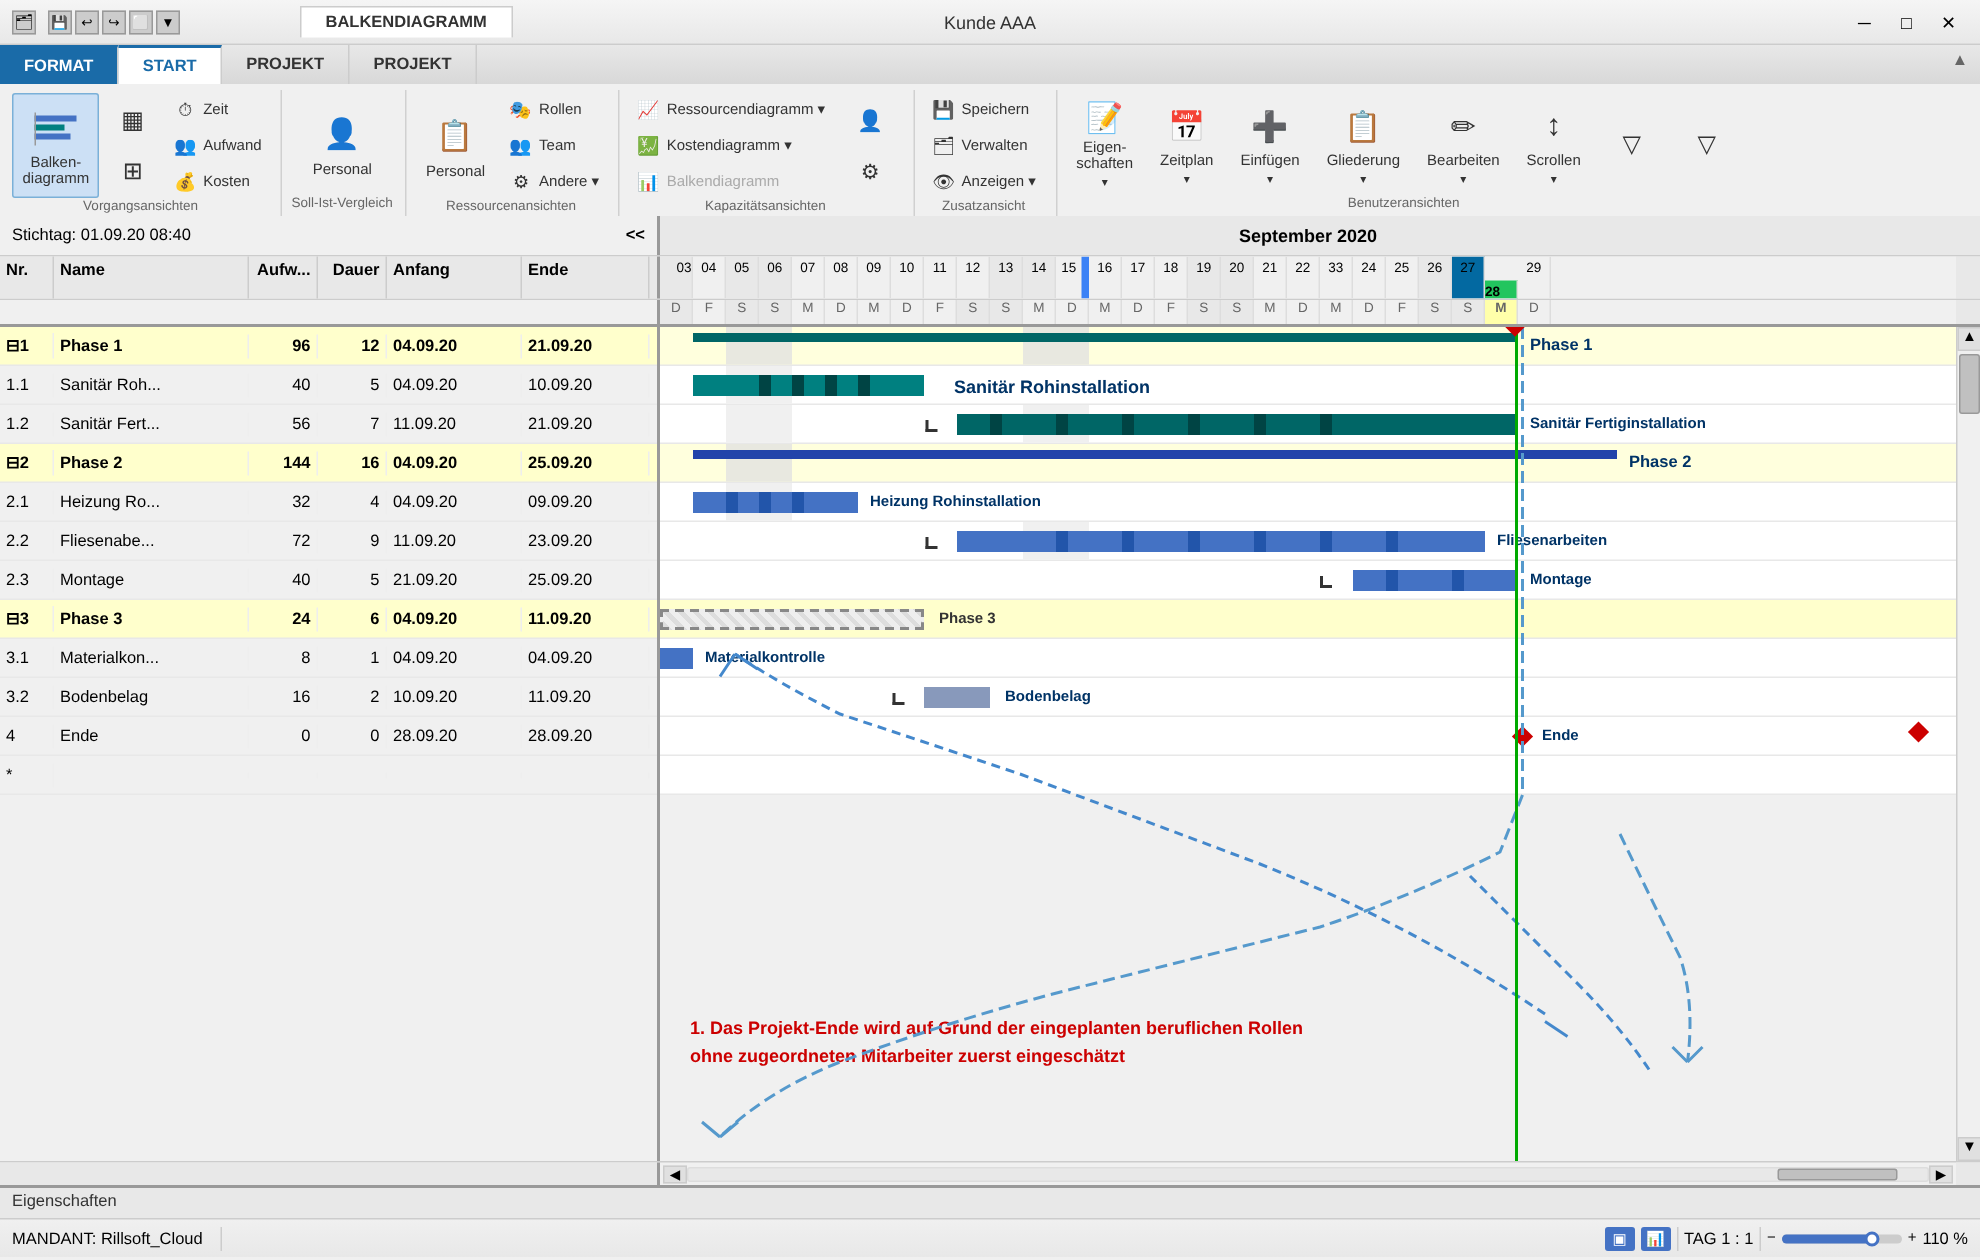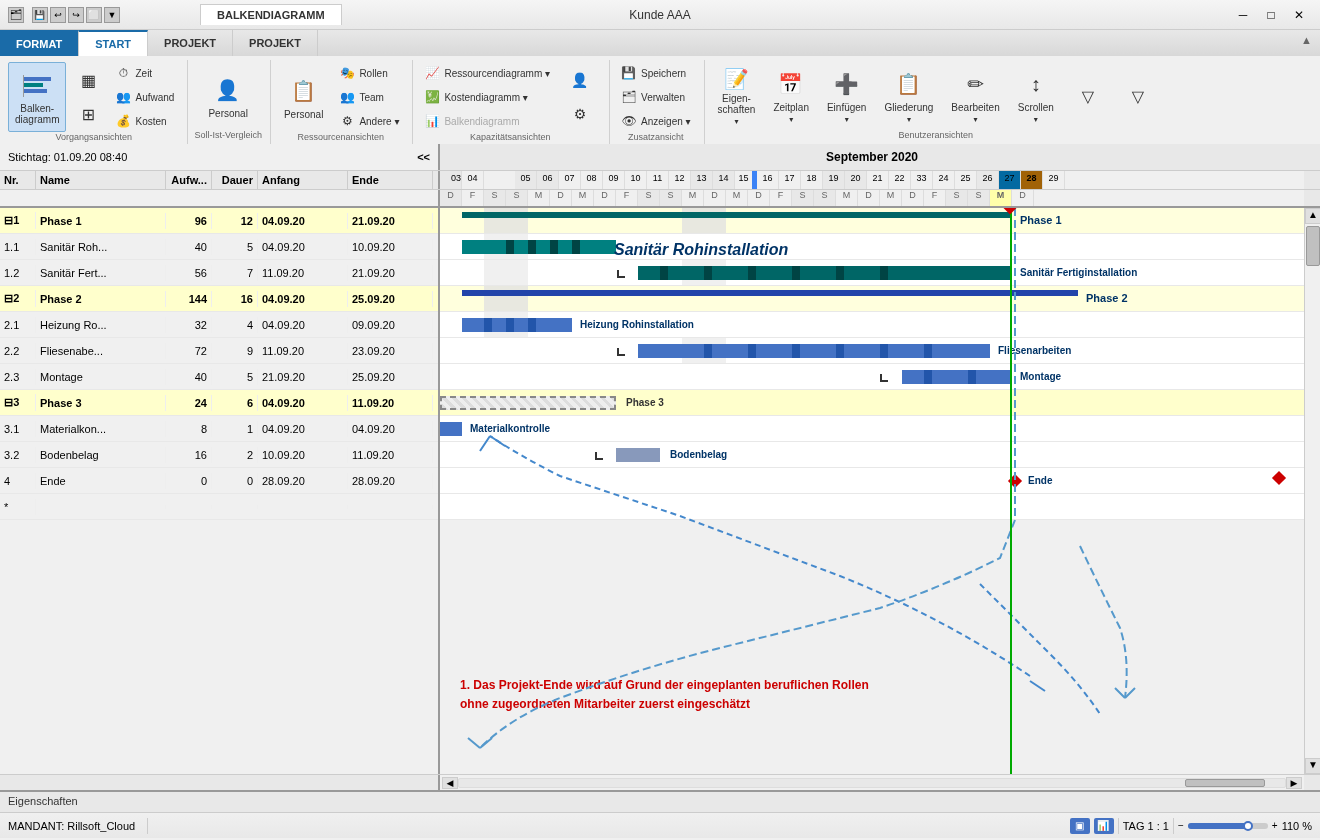--- a/index.html
+++ b/index.html
@@ -365,21 +365,21 @@
       <div class="th aufw" style="width:46px;font-size:11px;font-weight:bold;padding:3px 4px;border-right:1px solid #ccc;text-align:right;">Aufw...</div>
       <div class="th dauer" style="width:46px;font-size:11px;font-weight:bold;padding:3px 4px;border-right:1px solid #ccc;text-align:right;">Dauer</div>
       <div class="th anfang" style="width:90px;font-size:11px;font-weight:bold;padding:3px 4px;border-right:1px solid #ccc;">Anfang</div>
       <div class="th ende" style="width:85px;font-size:11px;font-weight:bold;padding:3px 4px;">Ende</div>
     </div>
 
     <div style="flex:1;background:#f0f0f0;display:flex;overflow:hidden;">
       <div style="display:flex;width:100%;">
         <div style="min-width:22px;font-size:9px;text-align:right;border-right:1px solid #ddd;background:#e8e8e8;padding-top:2px;">03</div>
         <div style="min-width:22px;font-size:9px;text-align:center;border-right:1px solid #ddd;padding-top:2px;">04</div>
-        <div style="min-width:22px;font-size:9px;text-align:center;border-right:1px solid #ddd;background:#e8e8e8;padding-top:2px;margin-left:31px;">05</div>
+        <div style="min-width:22px;font-size:9px;text-align:center;border-right:1px solid #ddd;background:#e8e8e8;padding-top:2px;">05</div>
         <div style="min-width:22px;font-size:9px;text-align:center;border-right:1px solid #ddd;background:#e8e8e8;padding-top:2px;">06</div>
         <div style="min-width:22px;font-size:9px;text-align:center;border-right:1px solid #ddd;padding-top:2px;">07</div>
         <div style="min-width:22px;font-size:9px;text-align:center;border-right:1px solid #ddd;padding-top:2px;">08</div>
         <div style="min-width:22px;font-size:9px;text-align:center;border-right:1px solid #ddd;padding-top:2px;">09</div>
         <div style="min-width:22px;font-size:9px;text-align:center;border-right:1px solid #ddd;padding-top:2px;">10</div>
         <div style="min-width:22px;font-size:9px;text-align:center;border-right:1px solid #ddd;padding-top:2px;">11</div>
         <div style="min-width:22px;font-size:9px;text-align:center;border-right:1px solid #ddd;padding-top:2px;">12</div>
         <div style="min-width:22px;font-size:9px;text-align:center;border-right:1px solid #ddd;background:#e8e8e8;padding-top:2px;">13</div>
         <div style="min-width:22px;font-size:9px;text-align:center;border-right:1px solid #ddd;background:#e8e8e8;padding-top:2px;">14</div>
         <div style="min-width:22px;font-size:9px;text-align:center;border-right:5px solid #3b82f6;padding-top:2px;">15</div>
@@ -388,21 +388,21 @@
         <div style="min-width:22px;font-size:9px;text-align:center;border-right:1px solid #ddd;padding-top:2px;">18</div>
         <div style="min-width:22px;font-size:9px;text-align:center;border-right:1px solid #ddd;background:#e8e8e8;padding-top:2px;">19</div>
         <div style="min-width:22px;font-size:9px;text-align:center;border-right:1px solid #ddd;background:#e8e8e8;padding-top:2px;">20</div>
         <div style="min-width:22px;font-size:9px;text-align:center;border-right:1px solid #ddd;padding-top:2px;">21</div>
         <div style="min-width:22px;font-size:9px;text-align:center;border-right:1px solid #ddd;padding-top:2px;">22</div>
         <div style="min-width:22px;font-size:9px;text-align:center;border-right:1px solid #ddd;padding-top:2px;">33</div>
         <div style="min-width:22px;font-size:9px;text-align:center;border-right:1px solid #ddd;padding-top:2px;">24</div>
         <div style="min-width:22px;font-size:9px;text-align:center;border-right:1px solid #ddd;padding-top:2px;">25</div>
         <div style="min-width:22px;font-size:9px;text-align:center;border-right:1px solid #ddd;background:#e8e8e8;padding-top:2px;">26</div>
         <div style="min-width:22px;font-size:9px;text-align:center;border-right:1px solid #ddd;background:#0369a1;padding-top:2px;">27</div>
-        <div style="min-width:22px;font-size:9px;text-align:center;border-right:1px solid #ddd;background:#a16207;padding-top:2px;font-weight:bold;">28</div>
+        <div style="min-width:22px;font-size:9px;border-right:1px solid #ddd;background:#22c55e;padding-top:2px;font-weight:bold;margin-top:16px;">28</div>
         <div style="min-width:22px;font-size:9px;text-align:center;border-right:1px solid #ddd;padding-top:2px;">29</div>
         <div style="flex:1;"></div>
       </div>
     </div>
     <div style="width:16px;background:#e8e8e8;"></div>
   </div>
 
   <div style="display:flex;border-bottom:2px solid #999;">
     <div style="width:440px;min-width:440px;border-right:2px solid #999;background:#f0f0f0;height:16px;"></div>
     <div style="flex:1;display:flex;background:#f0f0f0;height:16px;">
@@ -568,21 +568,21 @@
       </div>
 
       <div style="height:26px;position:relative;border-bottom:1px solid #e8e8e8;background:white;">
         <div style="position:absolute;left:44px;width:44px;height:100%;background:#f0f0f0;"></div>
         <div style="position:absolute;left:22px;top:6px;width:154px;height:14px;background:#008080;"></div>
 
         <div style="position:absolute;left:66px;top:6px;width:8px;height:14px;background:#004444;"></div>
         <div style="position:absolute;left:88px;top:6px;width:8px;height:14px;background:#004444;"></div>
         <div style="position:absolute;left:110px;top:6px;width:8px;height:14px;background:#004444;"></div>
         <div style="position:absolute;left:132px;top:6px;width:8px;height:14px;background:#004444;"></div>
-        <div style="position:absolute;left:174px;top:7px;font-size:16px;color:#003366;font-weight:bold;white-space:nowrap;font-style:italic;">Sanitär Rohinstallation</div>
+        <div style="position:absolute;left:196px;top:7px;font-size:12px;color:#003366;font-weight:bold;white-space:nowrap;">Sanitär Rohinstallation</div>
       </div>
 
       <div style="height:26px;position:relative;border-bottom:1px solid #e8e8e8;background:white;">
         <div style="position:absolute;left:44px;width:44px;height:100%;background:#f0f0f0;"></div>
         <div style="position:absolute;left:242px;width:44px;height:100%;background:#f0f0f0;"></div>
 
         <div style="position:absolute;left:177px;top:10px;width:8px;height:8px;border-left:2px solid #333;border-bottom:2px solid #333;"></div>
         <div style="position:absolute;left:198px;top:6px;width:374px;height:14px;background:#006666;"></div>
         <div style="position:absolute;left:220px;top:6px;width:8px;height:14px;background:#004444;"></div>
         <div style="position:absolute;left:264px;top:6px;width:8px;height:14px;background:#004444;"></div>

